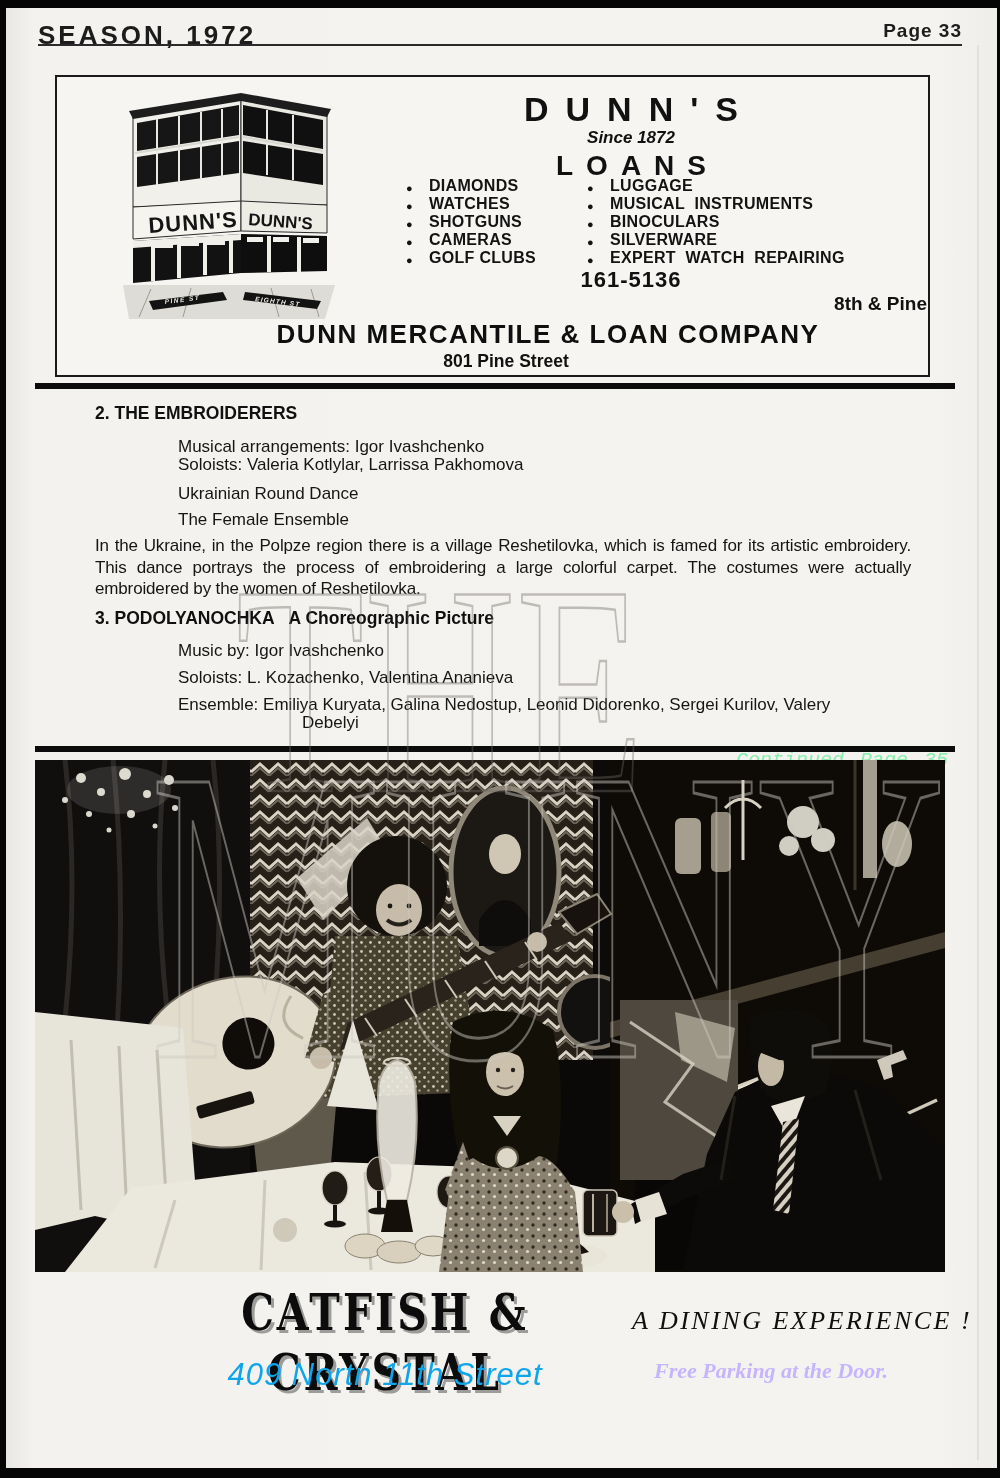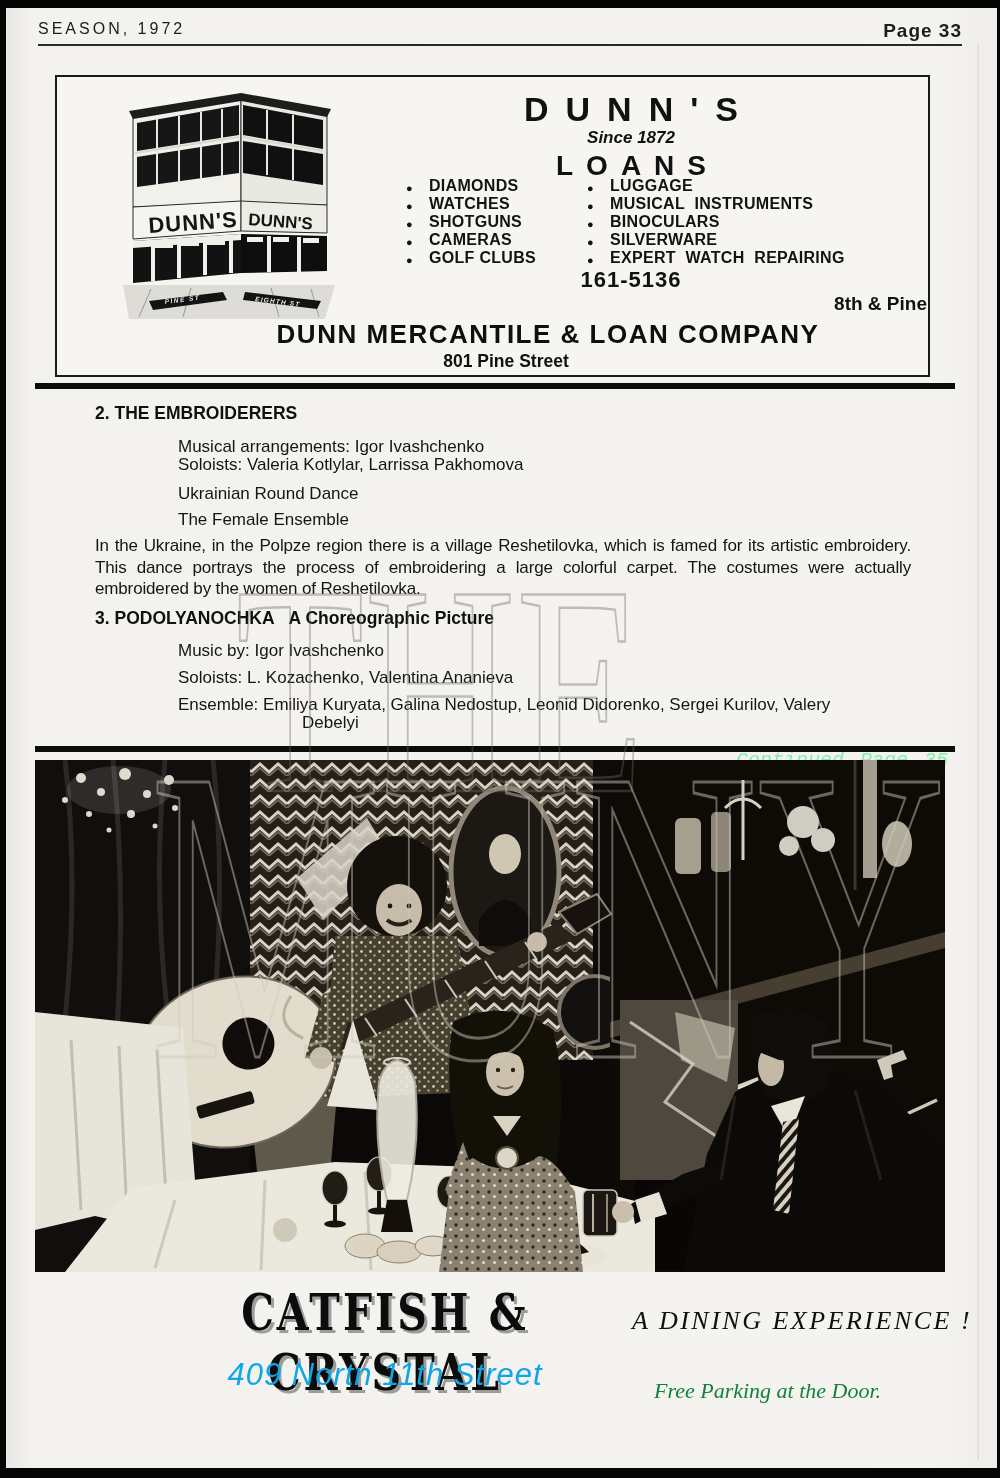--- a/index.html
+++ b/index.html
@@ -10,21 +10,21 @@
   }
   .abs{position:absolute;}
   .paper{
     left:6px;top:8px;width:991px;height:1462px;
     background:linear-gradient(90deg,#e8e7e3 0,#f3f2ee 28px,#f4f3ef 930px,#eeede9 991px);
   }
   .scan-line{left:977px;top:45px;width:2px;height:1415px;background:rgba(0,0,0,0.06);}
   .bottom-bar{left:0;top:1468px;width:1000px;height:10px;background:#060606;}
 
   
-  .hdr-left{left:38px;top:20px;font-size:16px;font-weight:400;letter-spacing:3px;color:#1c1c1c;text-align:center;}
+  .hdr-left{left:38px;top:20px;font-size:26px;font-weight:700;letter-spacing:3px;color:#1c1c1c;text-align:center;}
   .hdr-right{left:870px;top:20px;width:92px;text-align:right;font-size:19px;font-weight:700;letter-spacing:1px;color:#1c1c1c;}
   .hdr-rule{left:38px;top:44px;width:924px;height:2px;background:#2a2a2a;}
 
   
   .adbox{left:55px;top:75px;width:875px;height:302px;border:2px solid #1a1a1a;box-sizing:border-box;background:#f6f5f1;}
   .adbox .inner{position:relative;width:100%;height:100%;}
   .bldg{position:absolute;left:64px;top:16px;width:218px;height:232px;}
   .ad-head{position:absolute;left:278px;top:0;width:592px;height:110px;text-align:center;}
   .ad-title{position:absolute;left:0;top:13px;width:100%;font-size:34px;font-weight:800;letter-spacing:17px;padding-left:17px;box-sizing:border-box;color:#111;}
   .ad-since{position:absolute;left:0;top:51px;width:100%;font-size:17px;font-weight:700;font-style:italic;color:#111;}
@@ -64,21 +64,21 @@
   .photo{left:35px;top:760px;width:910px;height:512px;background:#0a0908;overflow:hidden;}
   .photo svg{display:block;}
 
   
   .cf-name{left:148px;top:1282px;width:474px;text-align:center;
     font-family:"DejaVu Serif","Liberation Serif",serif;font-weight:700;font-size:41px;letter-spacing:3px;
     color:#0c0c0c;transform:scaleY(1.25);transform-origin:center top;
     text-shadow:3px 3px 0 rgba(70,70,70,0.5);}
   .cf-addr{left:148px;top:1357px;width:474px;text-align:center;font-style:italic;font-size:31px;letter-spacing:1px;color:#0ea5e9;}
   .cf-tag{left:632px;top:1306px;font-family:"Liberation Serif",serif;font-style:italic;font-size:26px;letter-spacing:2.5px;color:#101010;}
-  .cf-park{left:654px;top:1358px;font-family:"Liberation Serif",serif;font-style:italic;font-weight:400;font-size:22px;color:#15803d;margin-top:20px;}
+  .cf-park{left:654px;top:1358px;font-family:"Liberation Serif",serif;font-style:italic;font-weight:700;font-size:22px;color:#c4b5fd;}
 
   
   .wm{position:absolute;z-index:40;pointer-events:none;font-family:"Liberation Serif",serif;
       color:transparent;line-height:1;white-space:nowrap;}
   .wm-the{left:236px;top:540px;font-size:300px;-webkit-text-stroke:2.5px rgba(110,106,100,0.40);
       transform:scaleX(.70);transform-origin:left top;}
   .wm-muny{left:150px;top:706px;font-size:420px;-webkit-text-stroke:3px rgba(205,201,192,0.48);
       transform:scaleX(.62);transform-origin:left top;}
 </style>
 </head>

